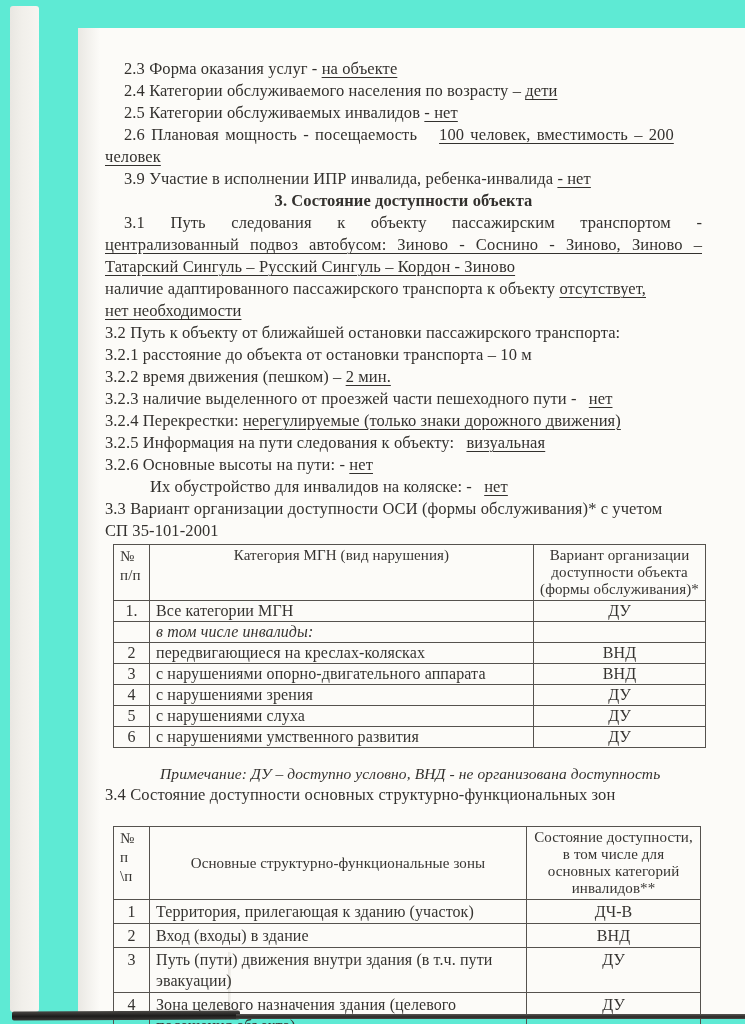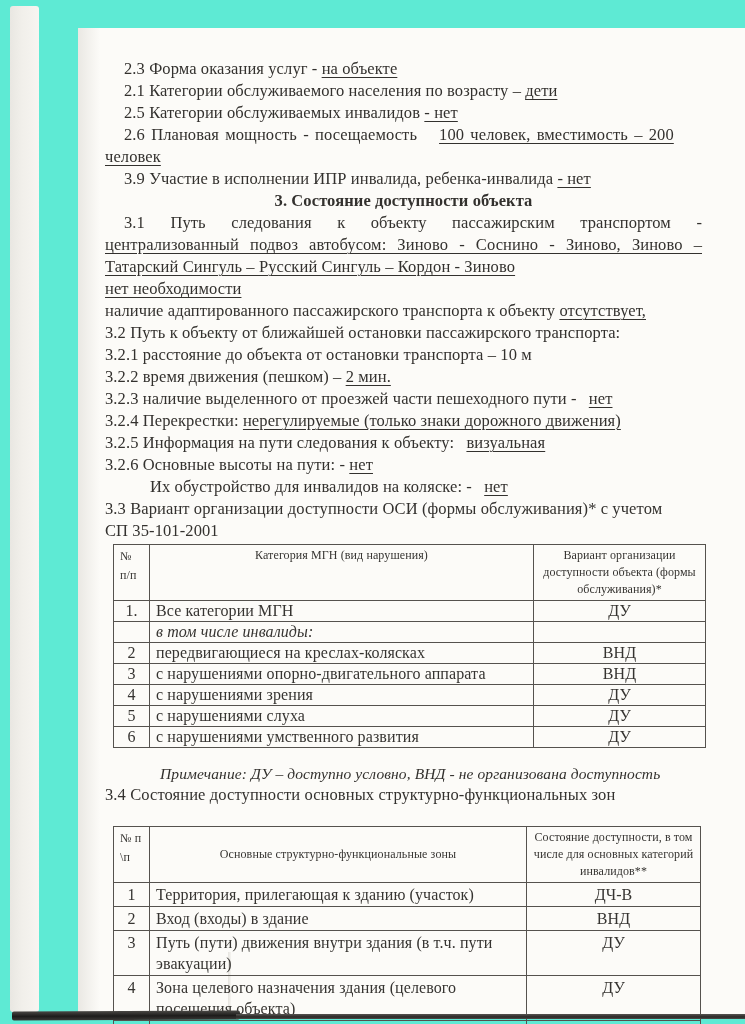--- a/index.html
+++ b/index.html
@@ -54,21 +54,21 @@
   .gap-sm{display:inline-block;width:8px;}
   
   table{
     border-collapse:collapse;margin-left:8px;table-layout:fixed;
     font-size:16px;color:#363431;
   }
   td,th{
     border:1px solid #55524e;padding:0 6px;vertical-align:top;
     overflow:hidden;
   }
-  th{font-weight:normal;text-align:center;font-size:12px;line-height:17px;padding-top:2px;padding-bottom:2px;}
+  th{font-weight:normal;text-align:center;font-size:15px;line-height:17px;padding-top:2px;padding-bottom:2px;}
   th.numhead{text-align:left;vertical-align:top;line-height:19px;}
   td{line-height:20px;}
   td:first-child{text-align:center;}
   td:last-child{text-align:center;}
   .t1{width:592px;}
   .t1 td{height:20px;}
   .t2{width:587px;}
   .t2 td{line-height:21px;padding-top:1px;padding-bottom:1px;}
   .row-italic{font-style:italic;}
   .note{
@@ -81,33 +81,33 @@
 <body>
 
 <div class="scan">
   <div class="under-strip"></div>
   <div class="page"></div>
   <div class="page-edge-bottom"></div>
 
   <div class="content">
 
     <div class="line ind"><span>2.3 Форма оказания услуг - </span><span class="u">на объекте</span></div>
-    <div class="line ind"><span>2.1 Категории обслуживаемого населения по возрасту – </span><span class="u">дети</span></div>
+    <div class="line ind"><span>2.4 Категории обслуживаемого населения по возрасту – </span><span class="u">дети</span></div>
     <div class="line ind"><span>2.5 Категории обслуживаемых инвалидов </span><span class="u">- нет</span></div>
     <div class="line ind"><span class="ws2">2.6 Плановая мощность - посещаемость</span><span class="gap"></span><span class="u ws2">100 человек, вместимость – 200</span></div>
     <div class="line"><span class="u">человек</span></div>
     <div class="line ind"><span>3.9 Участие в исполнении ИПР инвалида, ребенка-инвалида </span><span class="u">- нет</span></div>
 
     <div class="heading">3. Состояние доступности объекта</div>
 
     <div class="just ind ws1"><span>3.1 Путь следования к объекту пассажирским транспортом -</span></div>
     <div class="just ws2"><span class="u">централизованный подвоз автобусом: Зиново - Соснино - Зиново, Зиново –</span></div>
     <div class="line"><span class="u">Татарский Сингуль – Русский Сингуль – Кордон - Зиново</span></div>
+    <div class="line"><span>наличие адаптированного пассажирского транспорта к объекту </span><span class="u">отсутствует,</span></div>
     <div class="line"><span class="u">нет необходимости</span></div>
-    <div class="line"><span>наличие адаптированного пассажирского транспорта к объекту </span><span class="u">отсутствует,</span></div>
 
     <div class="line">3.2 Путь к объекту от ближайшей остановки пассажирского транспорта:</div>
     <div class="line">3.2.1 расстояние до объекта от остановки транспорта – 10 м</div>
     <div class="line"><span>3.2.2 время движения (пешком) – </span><span class="u">2 мин.</span></div>
     <div class="line"><span>3.2.3 наличие выделенного от проезжей части пешеходного пути - </span><span class="gap-sm"></span><span class="u">нет</span></div>
     <div class="line"><span>3.2.4 Перекрестки: </span><span class="u">нерегулируемые (только знаки дорожного движения)</span></div>
     <div class="line"><span>3.2.5 Информация на пути следования к объекту: </span><span class="gap-sm"></span><span class="u">визуальная</span></div>
     <div class="line"><span>3.2.6 Основные высоты на пути: - </span><span class="u">нет</span></div>
     <div class="line ind2"><span>Их обустройство для инвалидов на коляске: - </span><span class="gap-sm"></span><span class="u">нет</span></div>
     <div class="line">3.3 Вариант организации доступности ОСИ (формы обслуживания)* с учетом</div>

